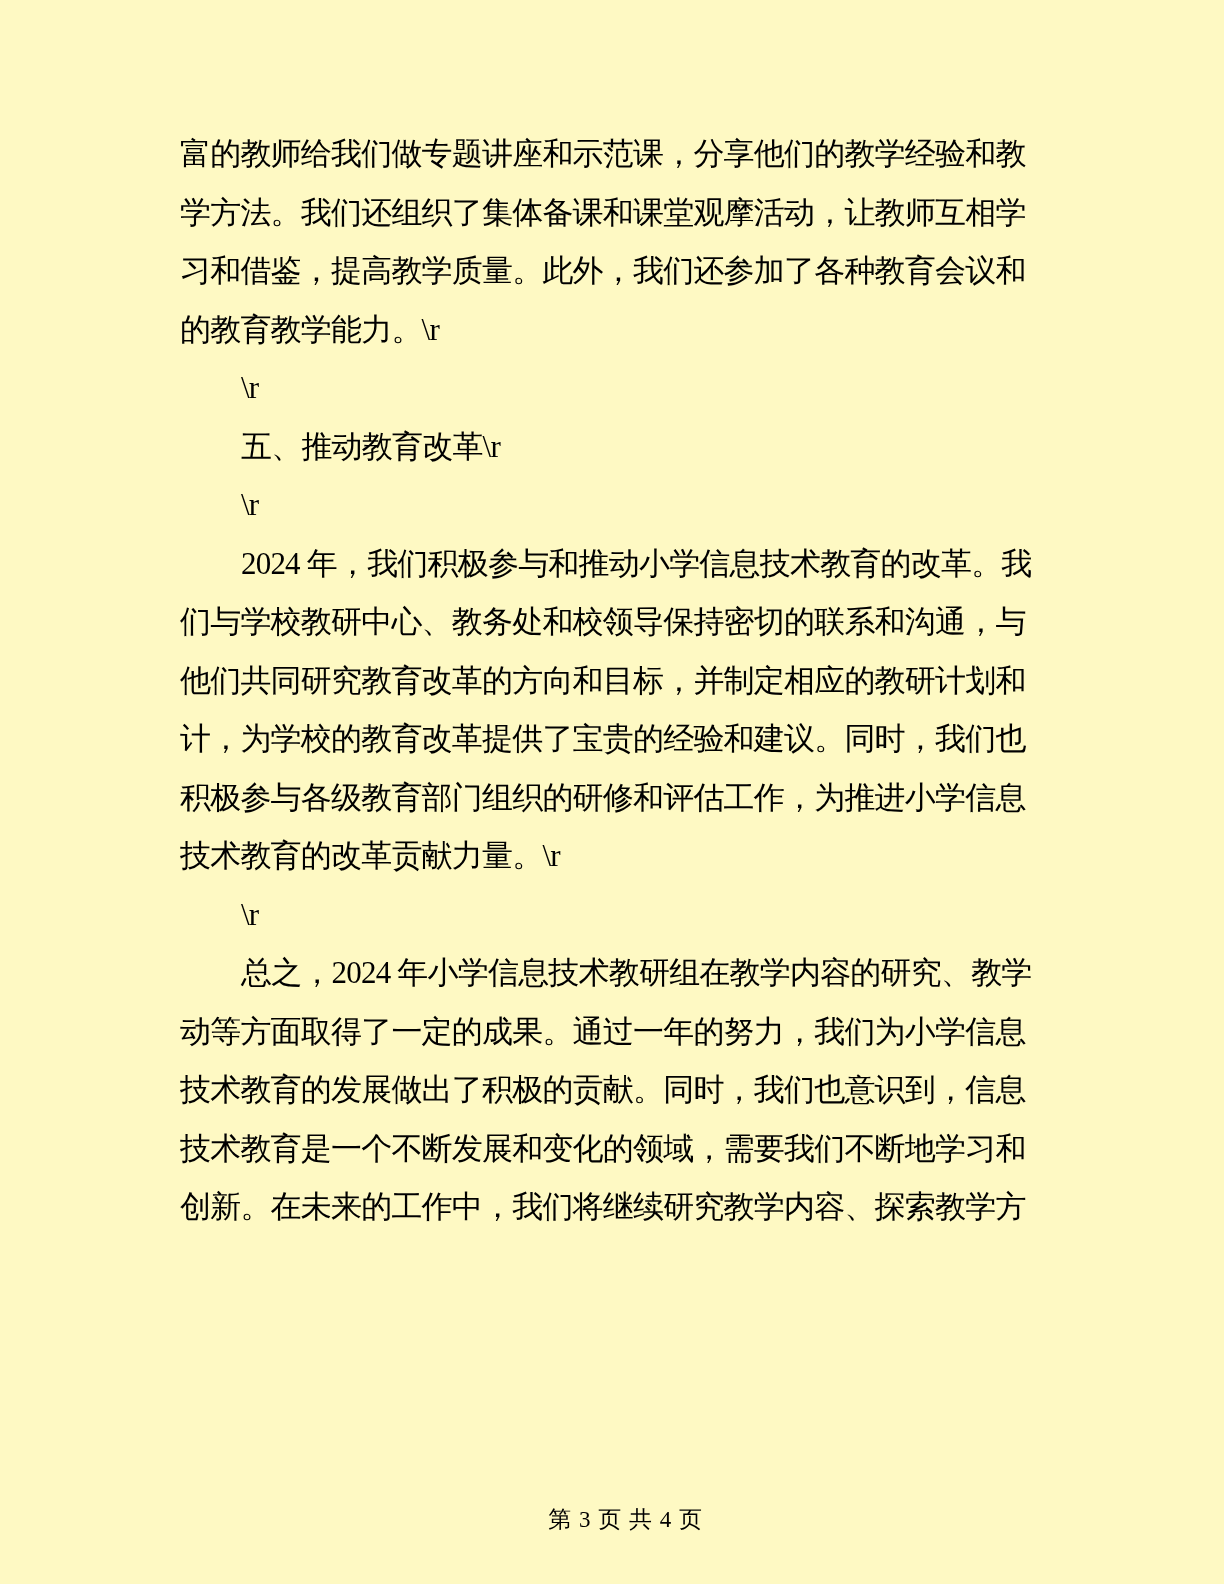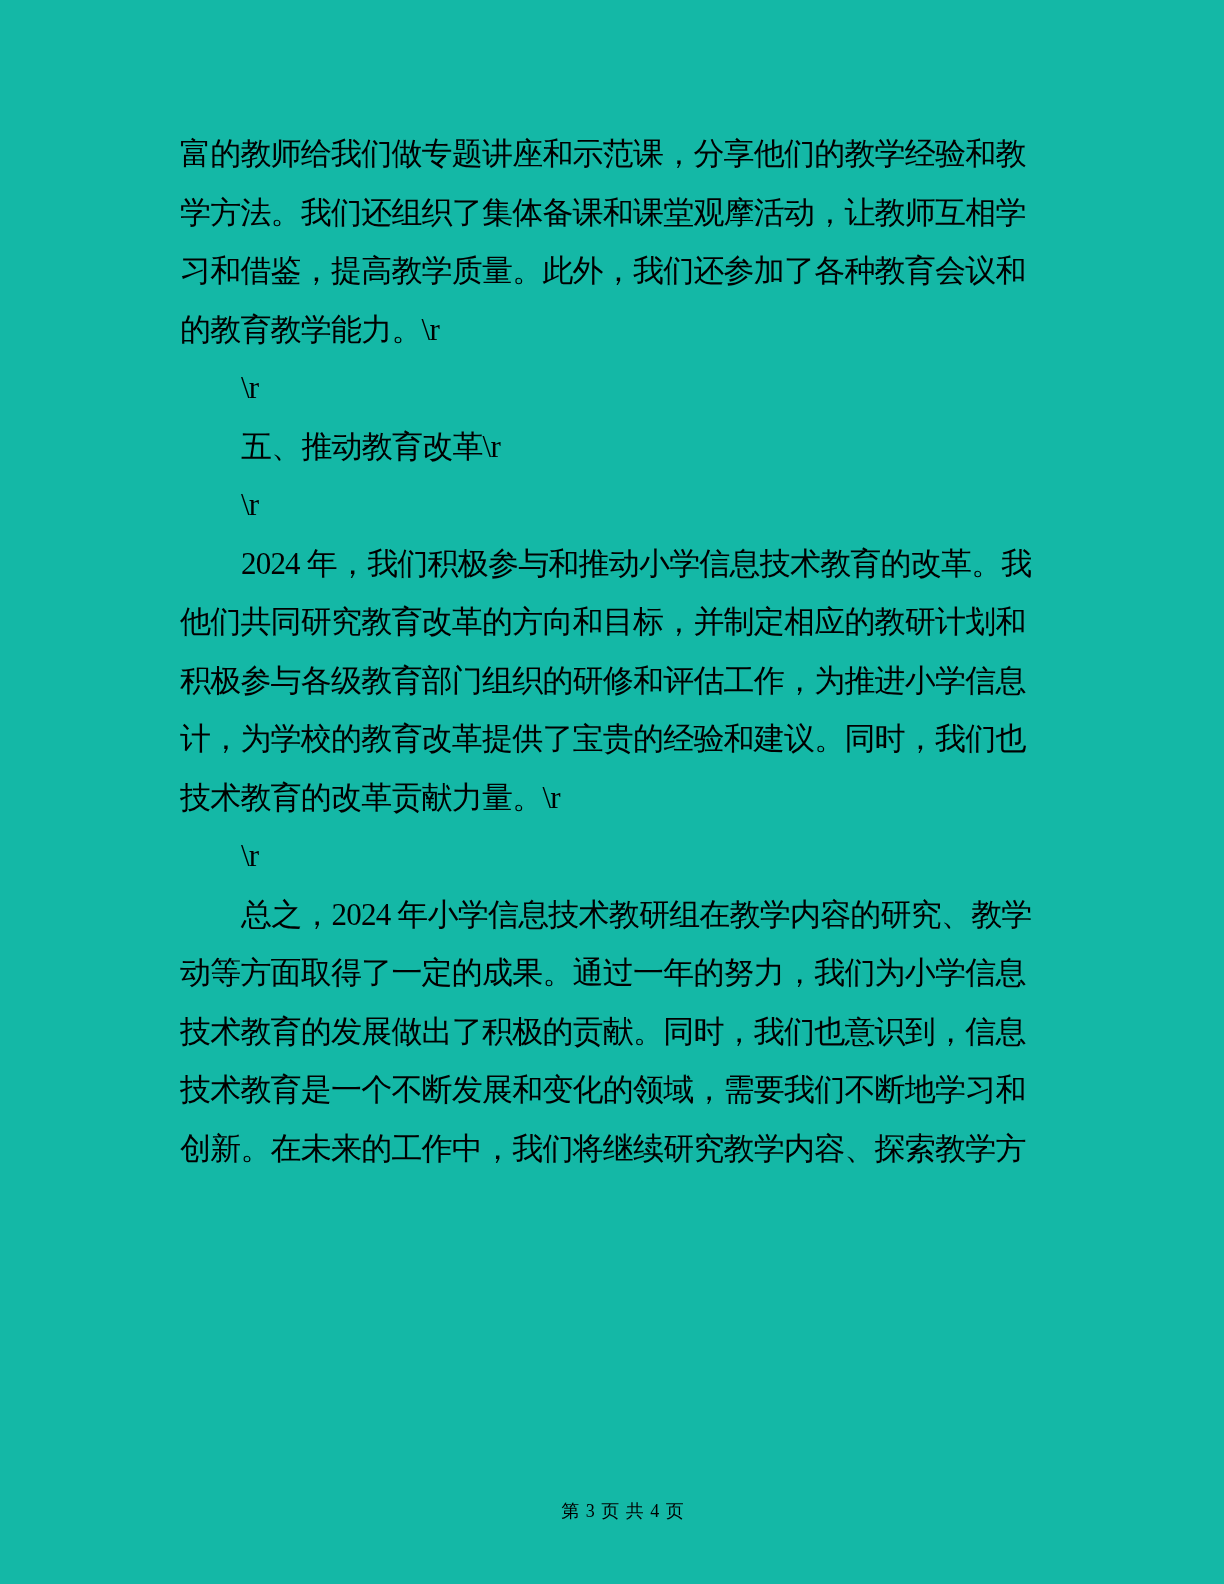--- a/index.html
+++ b/index.html
@@ -4,21 +4,21 @@
 <style>
   html, body {
     margin: 0;
     padding: 0;
     background: #ffffff;
   }
   .page {
     position: relative;
     width: 1224px;
     height: 1584px;
-    background: #14b8a6;
+    background: #fef9c3;
     color: #000000;
     font-family: "Liberation Serif", "DejaVu Serif", serif;
     overflow: hidden;
   }
   .body-text {
     position: absolute;
     left: 180px;
     top: 125px;
     width: 850px;
   }
@@ -31,41 +31,42 @@
   }
   .line.indent {
     padding-left: 61px;
   }
   .footer {
     position: absolute;
     left: 0;
     right: 0;
     top: 1478px;
     text-align: center;
-    font-size: 18px;
+    font-size: 23px;
     letter-spacing: 1px;
     white-space: pre;
   }
 </style>
 </head>
 <body>
 
 <div class="page">
   <div class="body-text">
       <div class="line">富的教师给我们做专题讲座和示范课，分享他们的教学经验和教</div>
       <div class="line">学方法。我们还组织了集体备课和课堂观摩活动，让教师互相学</div>
       <div class="line">习和借鉴，提高教学质量。此外，我们还参加了各种教育会议和</div>
       <div class="line">的教育教学能力。\r</div>
       <div class="line indent">\r</div>
       <div class="line indent">五、推动教育改革\r</div>
       <div class="line indent">\r</div>
       <div class="line indent">2024 年，我们积极参与和推动小学信息技术教育的改革。我</div>
+      <div class="line">们与学校教研中心、教务处和校领导保持密切的联系和沟通，与</div>
       <div class="line">他们共同研究教育改革的方向和目标，并制定相应的教研计划和</div>
+      <div class="line">计，为学校的教育改革提供了宝贵的经验和建议。同时，我们也</div>
       <div class="line">积极参与各级教育部门组织的研修和评估工作，为推进小学信息</div>
-      <div class="line">计，为学校的教育改革提供了宝贵的经验和建议。同时，我们也</div>
       <div class="line">技术教育的改革贡献力量。\r</div>
       <div class="line indent">\r</div>
       <div class="line indent">总之，2024 年小学信息技术教研组在教学内容的研究、教学</div>
       <div class="line">动等方面取得了一定的成果。通过一年的努力，我们为小学信息</div>
       <div class="line">技术教育的发展做出了积极的贡献。同时，我们也意识到，信息</div>
       <div class="line">技术教育是一个不断发展和变化的领域，需要我们不断地学习和</div>
       <div class="line">创新。在未来的工作中，我们将继续研究教学内容、探索教学方</div>
     </div>
   <div class="footer">
     <span>第 3 页 共 4 页</span>

